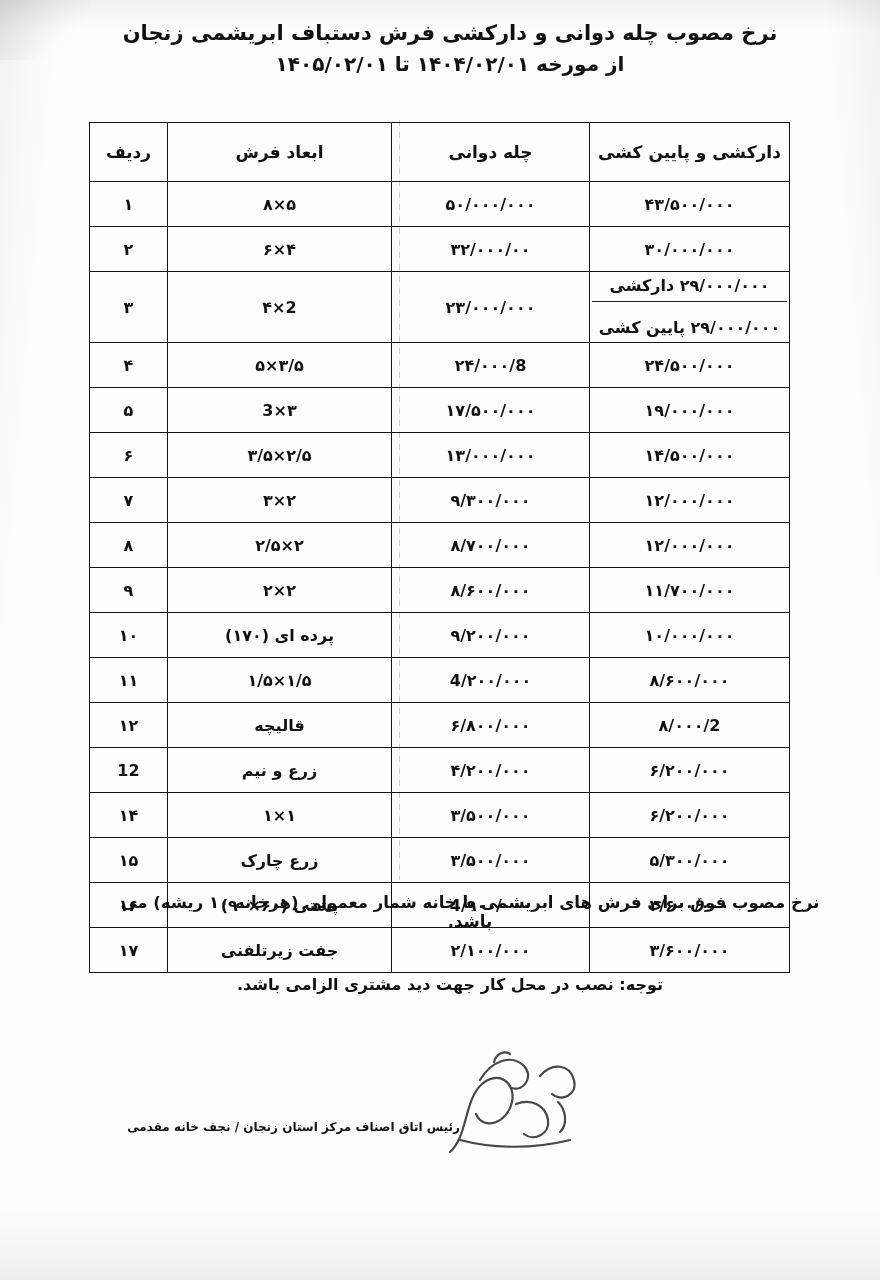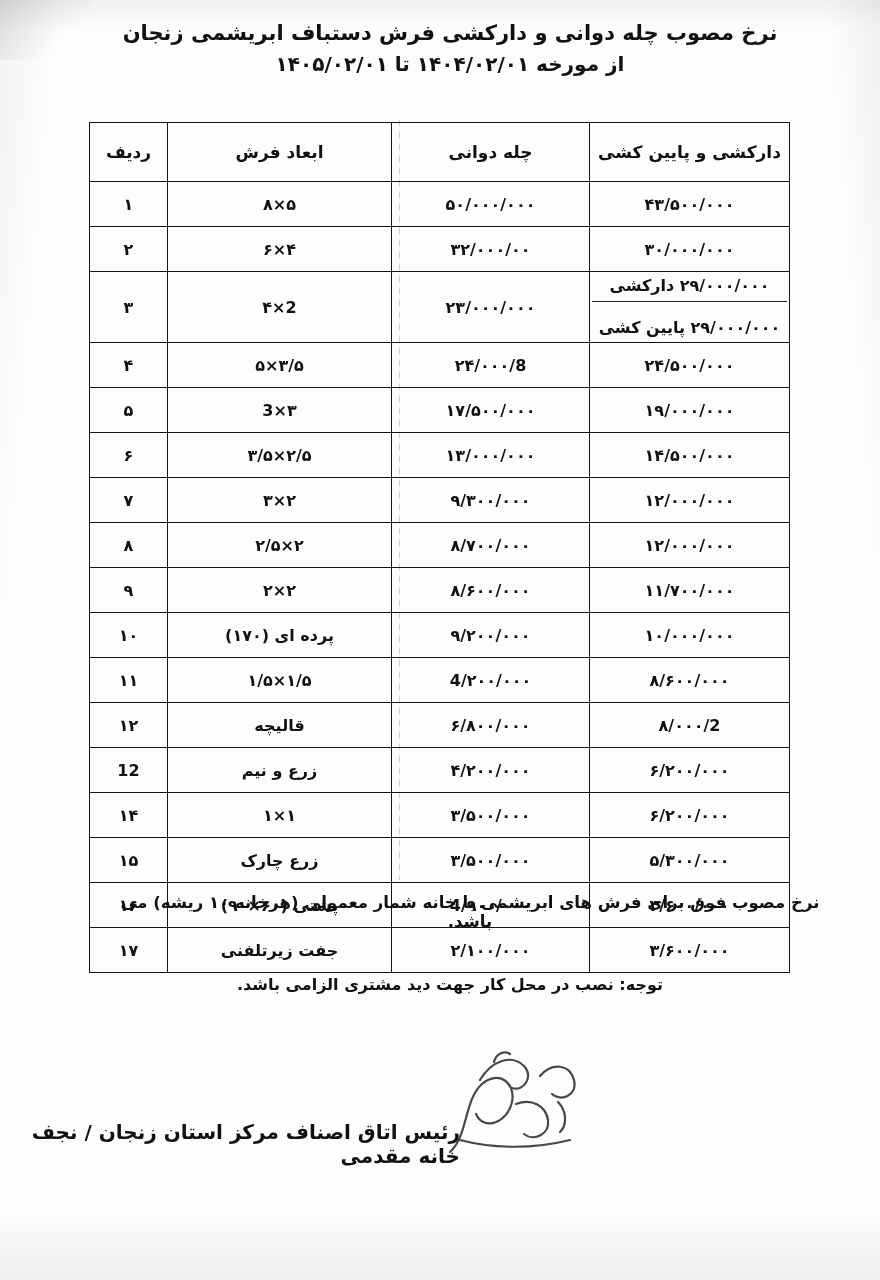--- a/index.html
+++ b/index.html
@@ -103,21 +103,21 @@
     right: 120px;
     left: 140px;
     text-align: center;
     font-size: 16px;
     font-weight: bold;
   }
   .sign-right {
     position: absolute;
     top: 1120px;
     right: 420px;
-    font-size: 20px;
+    font-size: 12px;
     font-weight: bold;
   }
   .sign-left {
     position: absolute;
     top: 1120px;
     left: 45px;
     font-size: 16px;
     font-weight: bold;
   }
   .stamp {

